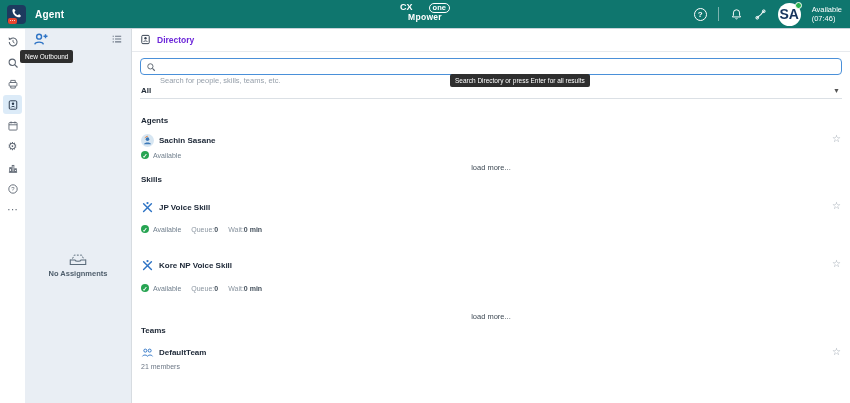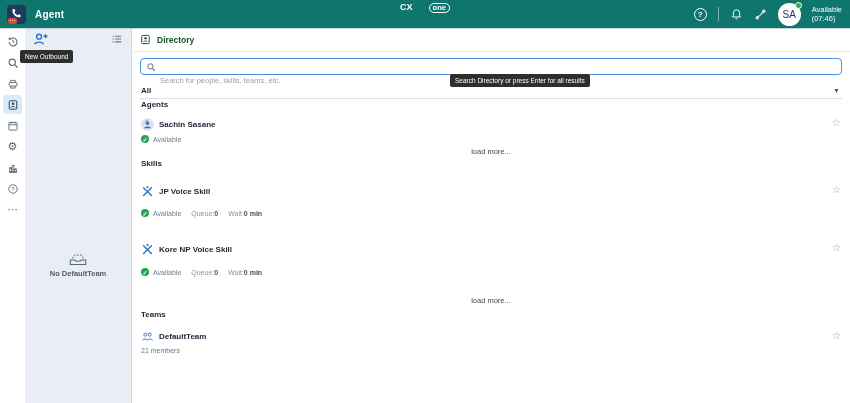--- a/index.html
+++ b/index.html
@@ -27,21 +27,21 @@
   .logo-bottom { font-size:8.5px; font-weight:700; letter-spacing:.3px; }
   .topbar-right { position:absolute; right:8px; top:0; height:28px;
     display:flex; align-items:center; gap:11px; }
   .help-circle { width:13px; height:13px; border:1.2px solid #fff; border-radius:50%;
     color:#fff; font-size:8px; font-weight:700; display:flex; align-items:center;
     justify-content:center; cursor:pointer; }
   .tb-divider { width:1px; height:14px; background:rgba(255,255,255,.45); }
   .tb-ic { display:flex; align-items:center; cursor:pointer; }
   .avatar-wrap { position:relative; width:23px; height:23px; }
   .avatar { width:23px; height:23px; border-radius:50%; background:#fff; color:#15335c;
-    font-size:10px; font-weight:400; display:flex; align-items:center; justify-content:center; }
+    font-size:14px; font-weight:700; display:flex; align-items:center; justify-content:center; }
   .presence-dot { position:absolute; right:-1px; top:-1px; width:7px; height:7px;
     background:#27b24c; border:1px solid #fff; border-radius:50%; }
   .tb-status { color:#fff; font-size:7.5px; line-height:1.25; }
 
   
   .rail { position:absolute; left:0; top:28px; bottom:0; width:25px; background:#fff;
     display:flex; flex-direction:column; align-items:center; padding-top:4px; z-index:3; }
   .rail-item { width:19px; height:19px; margin-bottom:2px; display:flex; align-items:center;
     justify-content:center; color:#5b6470; cursor:pointer; border-radius:3px; font-size:11px; }
   .rail-item.active { background:#dcebf8; color:#2b3b4e; }
@@ -53,21 +53,21 @@
   .pa-add { position:absolute; left:7px; top:3px; cursor:pointer; }
   .pa-queue { position:absolute; right:8px; top:5px; color:#6b7684; cursor:pointer; }
   .empty-state { position:absolute; left:0; right:0; top:224px; text-align:center;
     color:#5a6b7a; }
   .empty-state .txt { font-size:7.5px; font-weight:700; margin-top:2px; color:#4e5d6b; }
 
   
   .main { position:absolute; left:131px; right:0; top:28px; bottom:0; background:#fff;
     border-left:1px solid #d7dce1; }
   .dir-header { height:24px; display:flex; align-items:center; gap:6px; padding-left:8px;
-    border-bottom:1px solid #e7eaee; color:#14532d; }
+    border-bottom:1px solid #e7eaee; color:#6d28d9; }
   .dir-title { font-size:8.5px; font-weight:700; }
   .searchbox { margin:6px 8px 0 8px; height:17px; border:1.5px solid #4a90d9;
     border-radius:4px; display:flex; align-items:center; padding:0 5px; gap:4px; background:#fff; }
   .searchbox input { border:0; outline:0; flex:1; font-size:7.5px; color:#333;
     font-family:"Liberation Sans", sans-serif; background:transparent;margin-top:28px; }
   .searchbox input::placeholder { color:#97a0ab; }
   .filter-row { margin:7px 8px 0 8px; height:17px; display:flex; align-items:center;
     justify-content:space-between; border-bottom:1px solid #dbe0e5; cursor:pointer; }
   .filter-val { font-size:8px; font-weight:700; color:#222c38; padding-left:1px; }
   .chevron { font-size:7px; color:#555; padding-right:2px; }
@@ -83,21 +83,21 @@
     font-size:6px; display:inline-flex; align-items:center; justify-content:center;
     flex:0 0 auto; font-weight:700; }
   .kv { color:#8a95a0; margin-left:6px; }
   .kv b { color:#45515d; font-weight:700; }
   .load-more { text-align:center; font-size:7.5px; color:#3f4a55; cursor:pointer; }
   .members { font-size:7px; color:#6b7684; }
   .agent-avatar { width:13px; height:13px; border-radius:50%; background:#d7e6f2;
     display:flex; align-items:center; justify-content:center; overflow:hidden; flex:0 0 auto; }
 
   
-  .mt-agents { margin-top:1px; }
+  .mt-agents { margin-top:17px; }
   .agent-row { margin-top:9px; }
   .agent-status { margin-top:4px; }
   .lm1 { margin-top:4px; }
   .skills-head { margin-top:3px; }
   .skill1-row { margin-top:17px; }
   .skill1-status { margin-top:11px; }
   .skill2-row { margin-top:26px; }
   .skill2-status { margin-top:12px; }
   .lm2 { margin-top:20px; }
   .teams-head { margin-top:5px; }
@@ -125,20 +125,21 @@
       <span class="bubble">
           <i></i>
           <i></i>
           <i></i>
         </span>
     </div>
     <div class="app-title">Agent</div>
 
     <div class="logo">
       <div class="logo-top"><span>CX</span><span class="logo-oval">one</span></div>
+      <div class="logo-bottom">Mpower</div>
     </div>
 
     <div class="topbar-right">
       <div class="help-circle">?</div>
       <div class="tb-divider"></div>
       <div class="tb-ic">
         <svg width="13" height="13" viewBox="0 0 16 16">
           <path d="M8 2.2a3.8 3.8 0 0 0-3.8 3.8v3L3 11h10l-1.2-2V6A3.8 3.8 0 0 0 8 2.2z" fill="none" stroke="#fff" stroke-width="1.2"></path>
           <path d="M6.7 12.6a1.4 1.4 0 0 0 2.6 0" fill="none" stroke="#fff" stroke-width="1.1"></path>
         </svg>
@@ -229,21 +230,21 @@
         <path d="M5.4 4.2h8.2M5.4 8h8.2M5.4 11.8h8.2" stroke="currentColor" stroke-width="1.4"></path>
         <path d="M2.2 4.2h1.6M2.2 8h1.6M2.2 11.8h1.6" stroke="currentColor" stroke-width="1.4"></path>
       </svg>
     </div>
     <div class="empty-state">
       <svg width="20" height="15" viewBox="0 0 22 16" style="margin:0 auto">
         <path d="M5 7l1.8-3.8h8.4L17 7" fill="none" stroke="#5a6b7a" stroke-width="1.1" stroke-dasharray="2 1.6"></path>
         <path d="M2.5 8v5.5h17V8" fill="none" stroke="#5a6b7a" stroke-width="1.2"></path>
         <path d="M2.5 8.6h5.2c.4 1.8 6.2 1.8 6.6 0h5.2" fill="none" stroke="#5a6b7a" stroke-width="1.2"></path>
       </svg>
-      <div class="txt">No DefaultTeam</div>
+      <div class="txt">No Assignments</div>
     </div>
   </aside>
 
   <main class="main">
     <div class="dir-header">
       <svg width="11" height="11" viewBox="0 0 16 16">
         <rect x="2.6" y="2" width="10.8" height="12" rx="1.5" fill="none" stroke="#333e4e" stroke-width="1.4"></rect>
         <circle cx="8" cy="6.2" r="1.7" fill="#333e4e"></circle>
         <path d="M5.2 11.4c.5-1.9 5.1-1.9 5.6 0" fill="none" stroke="#333e4e" stroke-width="1.3"></path>
       </svg>

